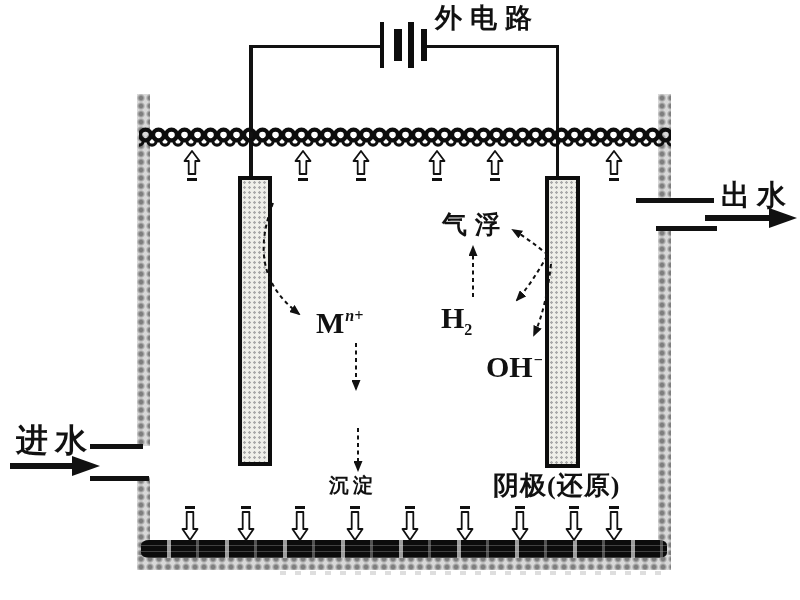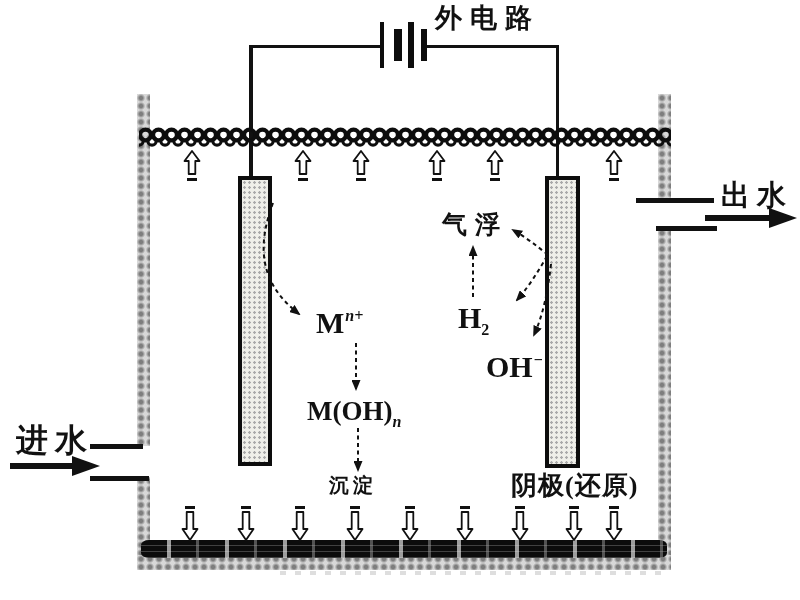--- a/index.html
+++ b/index.html
@@ -97,34 +97,31 @@
       <path d="M 473,297 L 473,247" marker-end="url(#ah)"></path>
       <path d="M 356,343 L 356,389" marker-end="url(#ah)"></path>
       <path d="M 358,428 L 358,470" marker-end="url(#ah)"></path>
     </g>
   </svg>
 
   <div class="cjk" style="left:442px;top:212px;font-size:25px;letter-spacing:8px">气浮</div>
   <div class="cjk" style="left:721px;top:180px;font-size:29px;letter-spacing:7px">出水</div>
   <div class="cjk" style="left:16px;top:424px;font-size:32px;letter-spacing:7px">进水</div>
   <div class="cjk" style="left:329px;top:475px;font-size:20px;letter-spacing:4px">沉淀</div>
-  <div class="cjk" style="left:511px;top:472px;font-size:26px;letter-spacing:1px">阴极(还原)</div>
+  <div class="cjk" style="left:493px;top:472px;font-size:26px;letter-spacing:1px">阴极(还原)</div>
 
   <div class="chem" style="left:316px;top:306px;font-size:30px">
     <span>M</span><span class="sup it">n+</span>
   </div>
-  <div class="chem" style="left:458px;top:301px;font-size:30px">
+  <div class="chem" style="left:441px;top:301px;font-size:30px">
     <span>H</span><span class="sub">2</span>
   </div>
   <div class="chem" style="left:486px;top:350px;font-size:30px">
     <span>OH</span><span class="sup">−</span>
   </div>
-  <div class="chem" style="left:307px;top:396px;font-size:27px">
-    <span>M(OH)</span><span class="sub it">n</span>
-  </div>
 
   <div class="caption-remnant" style="left:280px;top:571px;width:390px"></div>
 <div class="bubble" style="left: 183px; top: 150px;">
       <svg width="18" height="34" viewBox="0 0 18 34">
         <polygon points="9,1 16.5,11 12.3,11 12.3,24 5.7,24 5.7,11 1.5,11" fill="#fff" stroke="#111" stroke-width="1.8" stroke-linejoin="round"></polygon>
         <line x1="4" y1="29.5" x2="14" y2="29.5" stroke="#111" stroke-width="3"></line>
       </svg>
     </div>
     <div class="bubble" style="left: 294px; top: 150px;">
       <svg width="18" height="34" viewBox="0 0 18 34">

